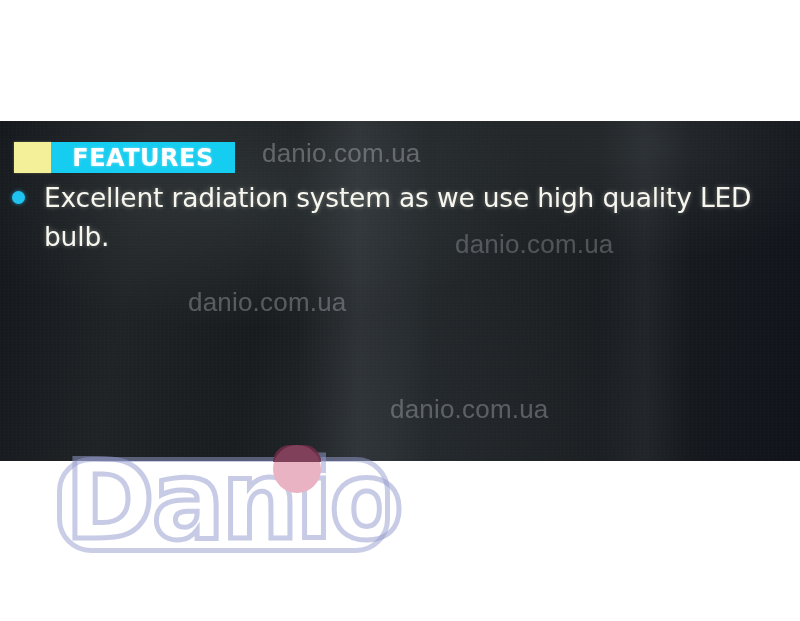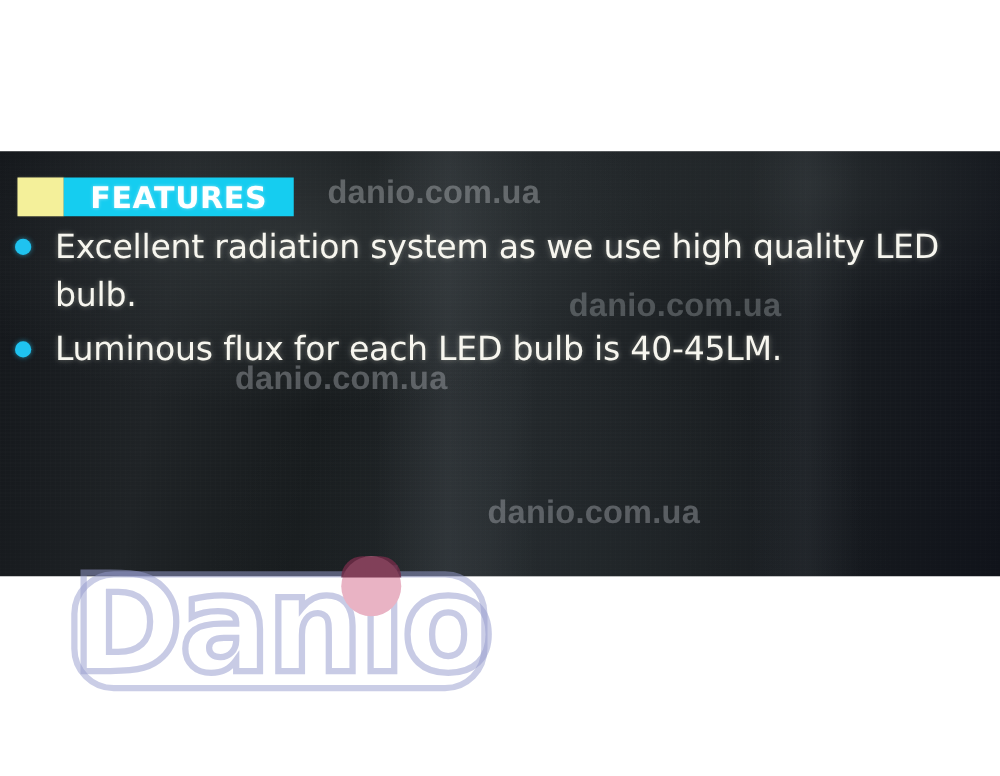--- a/index.html
+++ b/index.html
@@ -127,21 +127,21 @@
     text-shadow: 0 0 4px rgba(255,255,230,.30), 0 0 9px rgba(230,235,255,.14);
     white-space: normal;
   }
 
   
   .wm {
     position: absolute;
     color: rgba(236,240,242,0.30);
     font-family: "Liberation Sans", sans-serif;
     font-size: 26px;
-    font-weight: 700;
+    font-weight: 400;
     letter-spacing: 0.2px;
     white-space: nowrap;
     pointer-events: none;
     user-select: none;
   }
   .wm-1 { left: 262px; top: 17px; }
   .wm-2 { left: 455px; top: 108px; color: rgba(225,230,235,0.26); }
   .wm-3 { left: 188px; top: 166px; color: rgba(225,230,235,0.30); }
   .wm-4 { left: 390px; top: 273px; color: rgba(225,230,235,0.30); }
 
@@ -181,21 +181,21 @@
     top: -8px;
     width: 48px;
     height: 17px;
     border-radius: 48px 48px 0 0;
     background: #6e2c46;
     opacity: .85;
     z-index: 4;
   }
   .logo-word {
     position: absolute;
-    left: 0;
+    left: 8px;
     top: -6px;
     font-family: "DejaVu Sans", sans-serif;
     font-size: 108px;
     font-weight: bold;
     letter-spacing: -3px;
     line-height: 1;
     color: transparent;
     -webkit-text-stroke: 5px rgba(150,155,205,0.52);
     z-index: 2;
   }
@@ -215,24 +215,20 @@
       <div class="feat-banner">
         <span class="feat-banner-text">FEATURES</span>
       </div>
     </div>
 
     <div class="bullets">
       <div class="bullet-item">
         <span class="bullet-dot"></span>
         <span class="bullet-text">Excellent radiation system as we use high quality LED bulb.</span>
       </div>
-      <div class="bullet-item">
-        <span class="bullet-dot"></span>
-        <span class="bullet-text">Luminous flux for each LED bulb is 40-45LM.</span>
-      </div>
     </div>
 
     <div class="wm wm-1">danio.com.ua</div>
     <div class="wm wm-2">danio.com.ua</div>
     <div class="wm wm-3">danio.com.ua</div>
     <div class="wm wm-4">danio.com.ua</div>
   </div>
 
   <div class="logo">
     <div class="logo-frame"></div>

